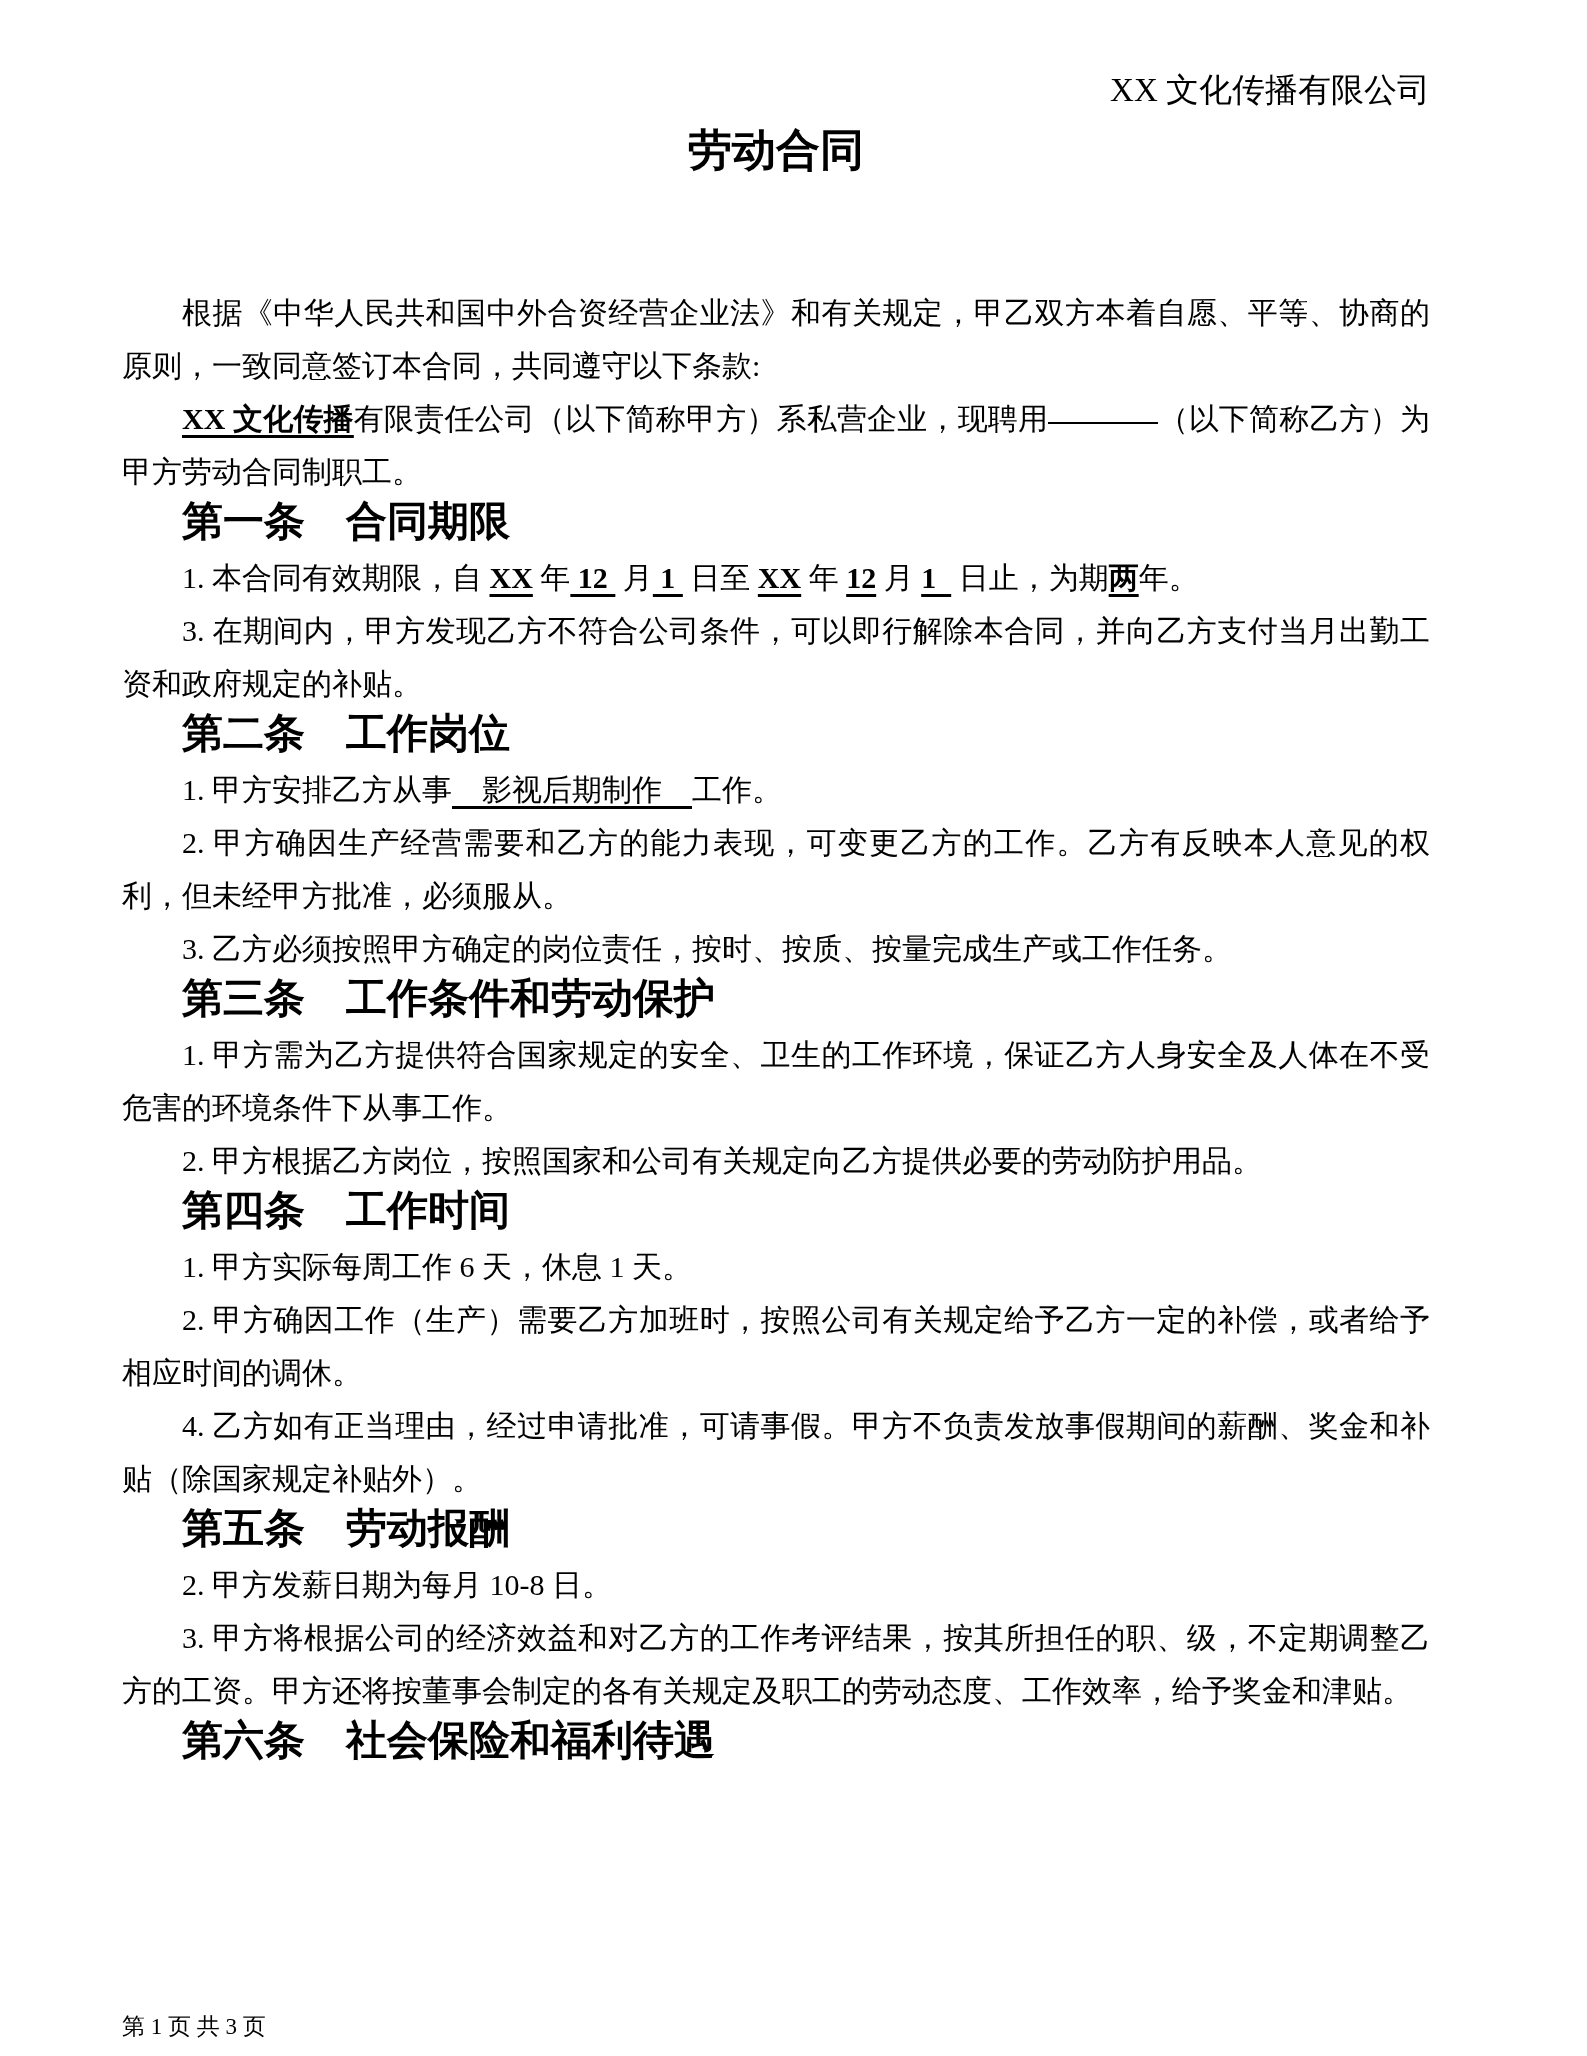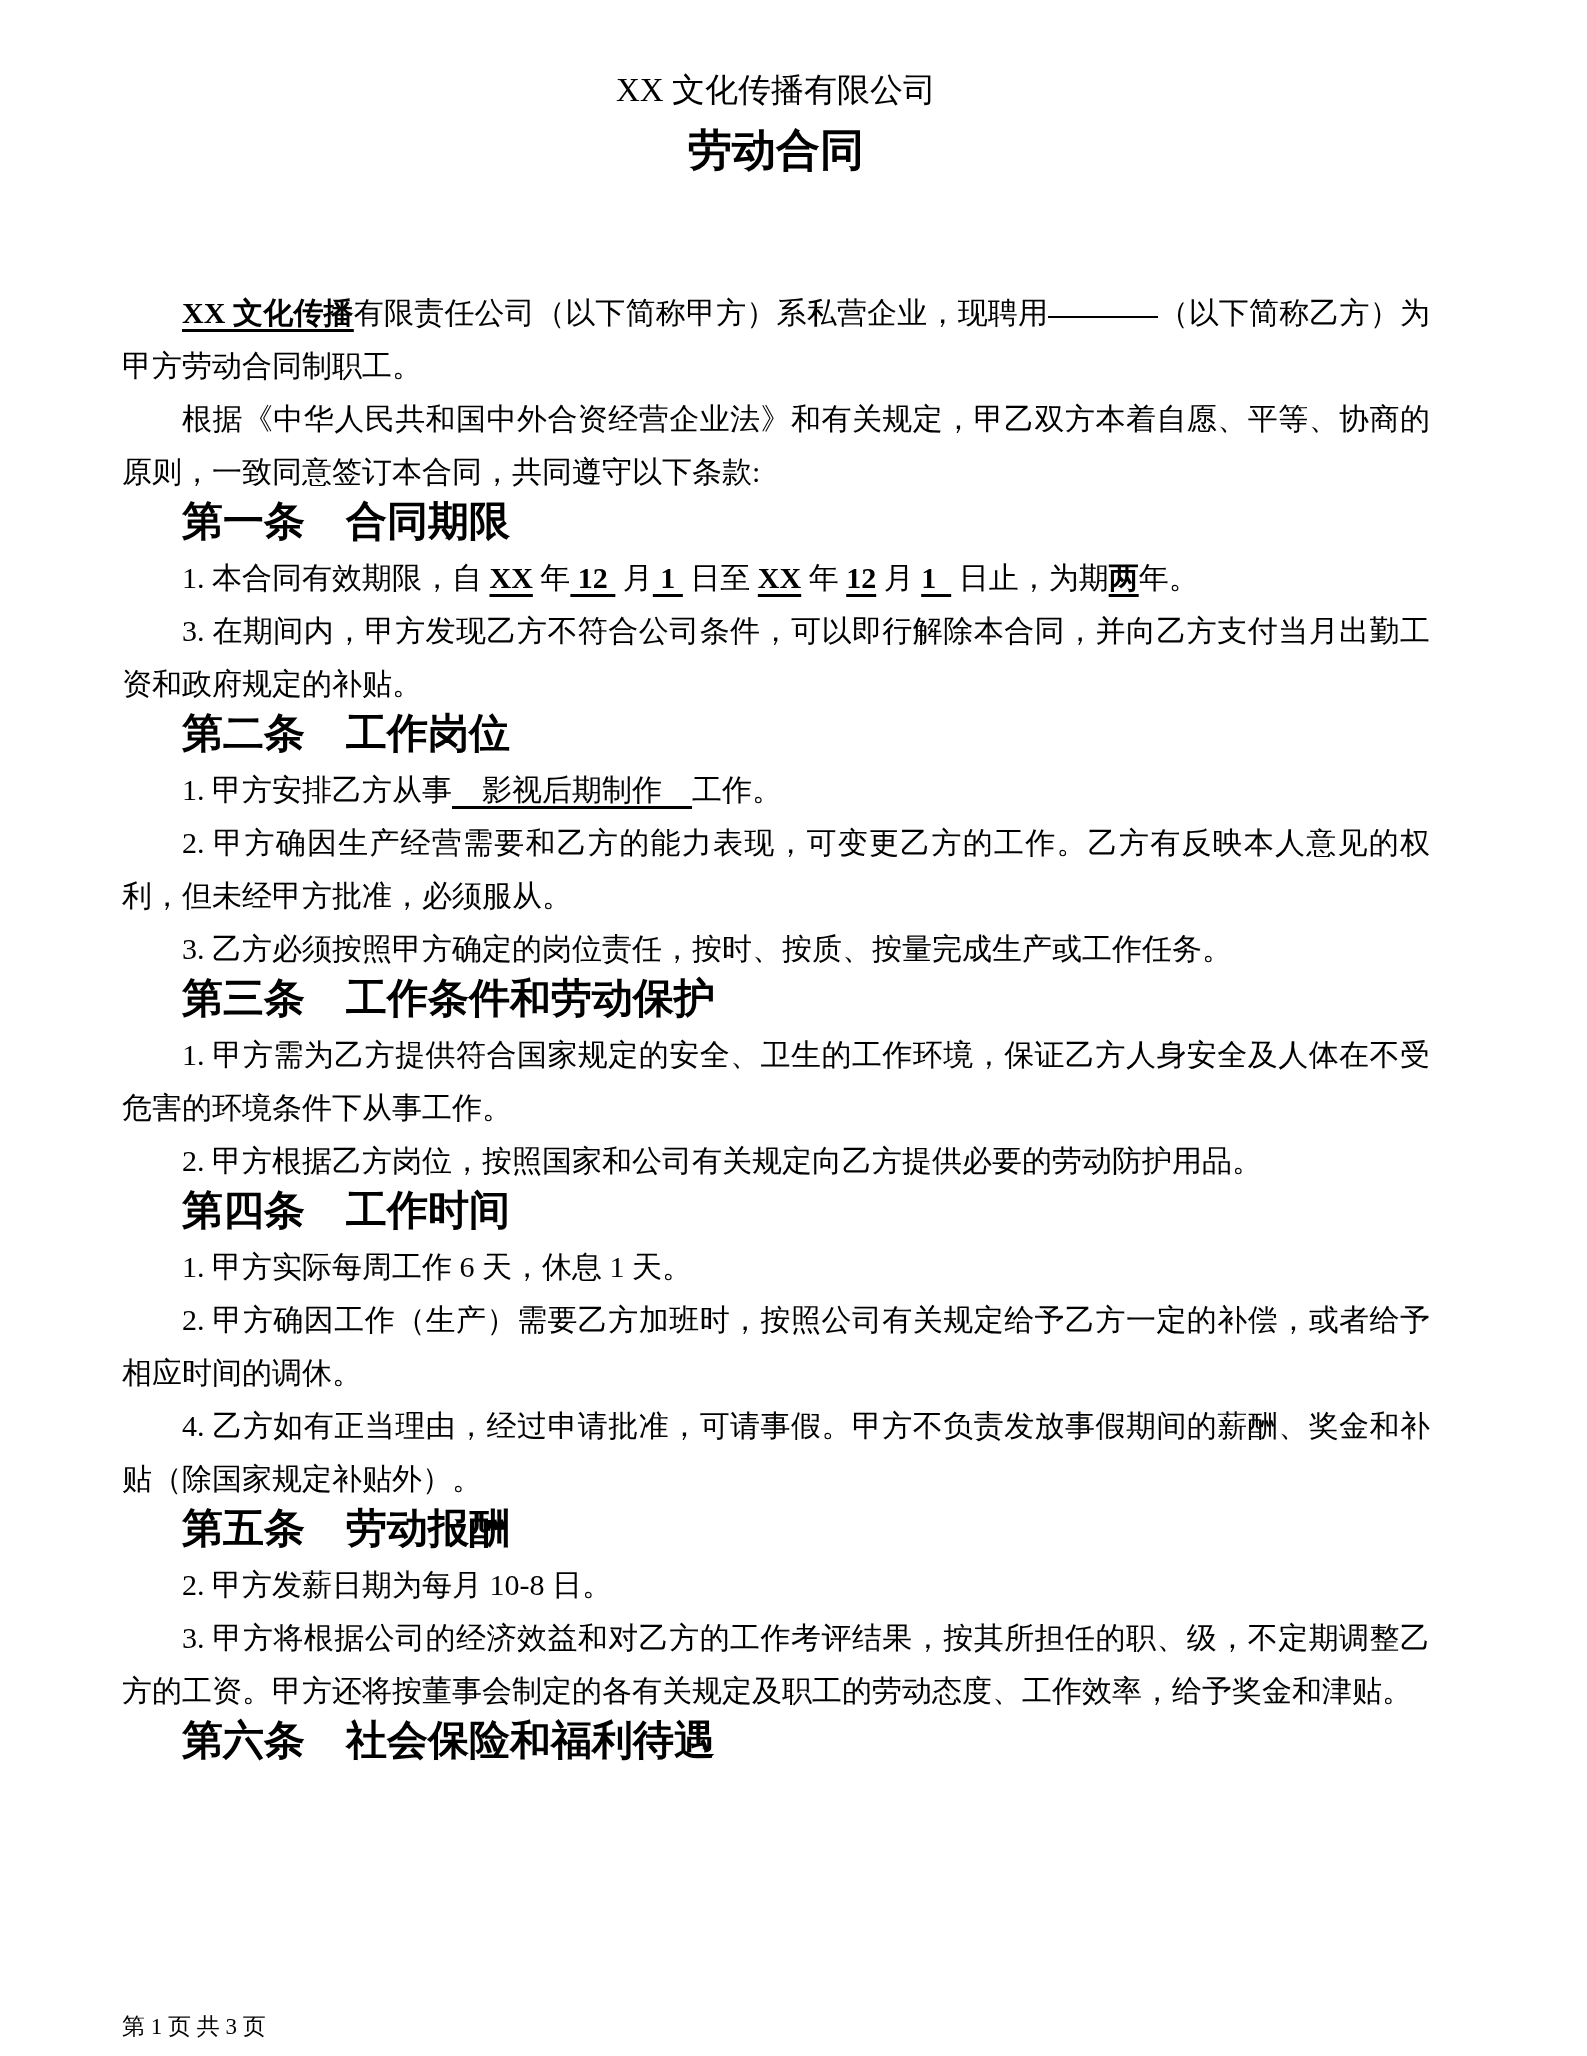--- a/index.html
+++ b/index.html
@@ -16,21 +16,21 @@
     font-family: "Liberation Serif", "DejaVu Serif", serif;
     overflow: hidden;
   }
   .content {
     position: absolute;
     left: 122px;
     right: 157px;
     top: 70px;
   }
   .doc-title {
-    text-align: center;
+    text-align: right;
     font-size: 33px;
     line-height: 40px;
     font-weight: normal;
     margin: 0;
   }
   .doc-subtitle {
     text-align: center;
     font-size: 44px;
     line-height: 40px;
     font-weight: bold;
@@ -73,22 +73,22 @@
   }
 </style>
 </head>
 <body>
 
 <div class="page">
   <div class="content">
     <h1 class="doc-title">XX 文化传播有限公司</h1>
     <h2 class="doc-subtitle">劳动合同</h2>
     <div class="body-blocks" id="doc-body">
+        <p class="para"><span>根据《中华人民共和国中外合资经营企业法》和有关规定，甲乙双方本着自愿、平等、协商的原则，一致同意签订本合同，共同遵守以下条款:</span></p>
         <p class="para"><span class="seg-b seg-u">XX 文化传播</span><span>有限责任公司（以下简称甲方）系私营企业，现聘用</span><span class="blank" style="width: 110px;">&nbsp;</span><span>（以下简称乙方）为甲方劳动合同制职工。</span></p>
-        <p class="para"><span>根据《中华人民共和国中外合资经营企业法》和有关规定，甲乙双方本着自愿、平等、协商的原则，一致同意签订本合同，共同遵守以下条款:</span></p>
         <p class="heading"><span>第一条　合同期限</span></p>
         <p class="para"><span>1. 本合同有效期限，自 </span><span class="seg-b seg-u">XX</span><span> 年</span><span class="seg-b seg-u">&nbsp;12&nbsp;</span><span> 月</span><span class="seg-b seg-u">&nbsp;1&nbsp;</span><span> 日至 </span><span class="seg-b seg-u">XX</span><span> 年 </span><span class="seg-b seg-u">12</span><span> 月 </span><span class="seg-b seg-u">1&nbsp;&nbsp;</span><span> 日止，为期</span><span class="seg-b seg-u">两</span><span>年。</span></p>
         <p class="para"><span>3. 在期间内，甲方发现乙方不符合公司条件，可以即行解除本合同，并向乙方支付当月出勤工资和政府规定的补贴。</span></p>
         <p class="heading"><span>第二条　工作岗位</span></p>
         <p class="para"><span>1. 甲方安排乙方从事</span><span class="seg-u">　影视后期制作　</span><span>工作。</span></p>
         <p class="para"><span>2. 甲方确因生产经营需要和乙方的能力表现，可变更乙方的工作。乙方有反映本人意见的权利，但未经甲方批准，必须服从。</span></p>
         <p class="para"><span>3. 乙方必须按照甲方确定的岗位责任，按时、按质、按量完成生产或工作任务。</span></p>
         <p class="heading"><span>第三条　工作条件和劳动保护</span></p>
         <p class="para"><span>1. 甲方需为乙方提供符合国家规定的安全、卫生的工作环境，保证乙方人身安全及人体在不受危害的环境条件下从事工作。</span></p>
         <p class="para"><span>2. 甲方根据乙方岗位，按照国家和公司有关规定向乙方提供必要的劳动防护用品。</span></p>

